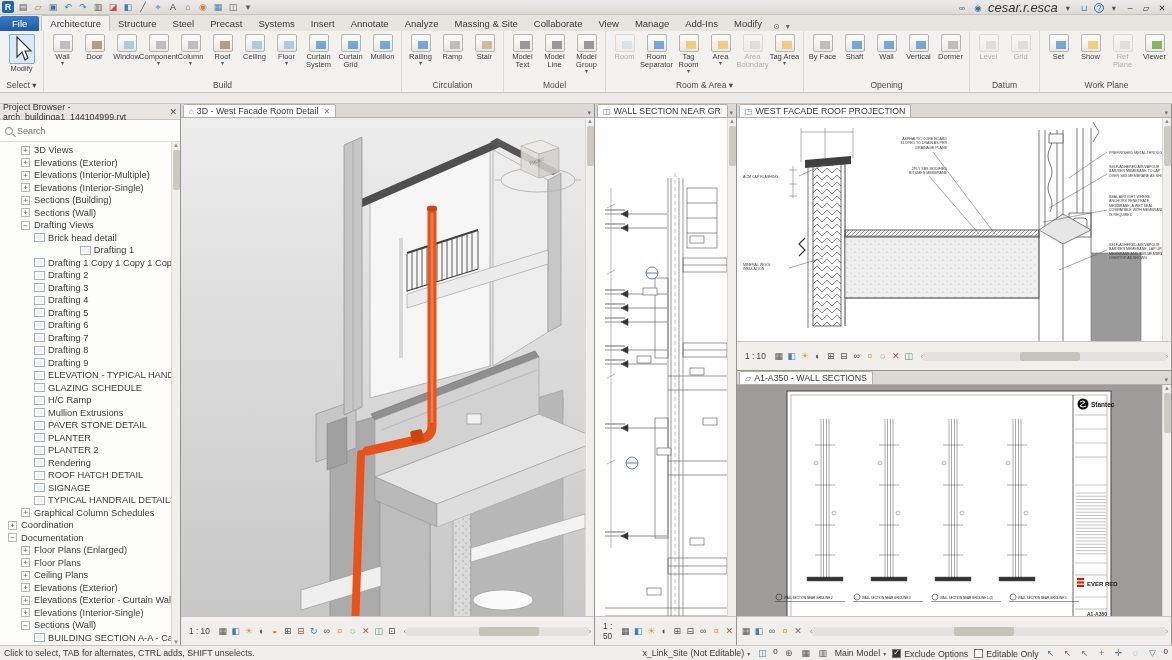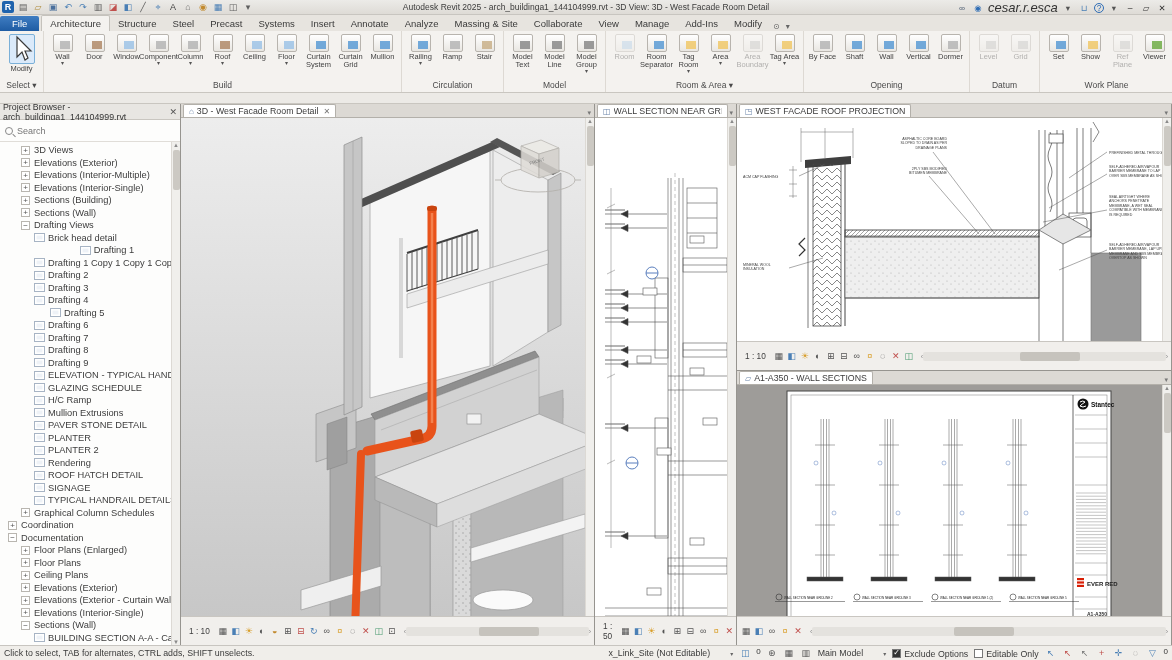--- a/index.html
+++ b/index.html
@@ -97,21 +97,21 @@
   #vmid { left:595px; top:0; width:142px; height:541px; }
   #vroof { left:737px; top:0; width:435px; height:267px; border-bottom:1px solid #96948f; }
   #vsheet { left:737px; top:267px; width:435px; height:274px; }
 
   svg text { font-family:"Liberation Sans","DejaVu Sans",sans-serif; }
 
   
   #statusbar { position:absolute; left:0; top:645px; width:1172px; height:15px; background:#f0eeea;
     border-top:1px solid #c8c5c0; display:flex; align-items:center; font-size:8.8px; color:#3a3a3a; gap:6px;
     padding:0 4px; }
-  .sb-dd { display:flex; align-items:center; gap:20px; }
+  .sb-dd { display:flex; align-items:center; gap:3px; }
   .sb-dd .car { font-size:6px; color:#666; }
   .cb { width:9px; height:9px; border:1px solid #777; background:#fff; display:inline-block; margin-right:3px;
     position:relative; top:1px; }
   .cb.checked { background:#333; }
   .cb.checked::after { content:"✓"; color:#fff; font-size:8px; position:absolute; left:0; top:-2px; }
   .badge { font-size:8px; color:#333; }
 </style>
 </head>
 <body>
 
@@ -130,21 +130,20 @@
         <span class="qi" style="color: rgb(74, 127, 181);">◧</span>
         <span class="qi" style="color: rgb(95, 95, 95);">╱</span>
         <span class="qi" style="color: rgb(74, 127, 181);">⌖</span>
         <span class="qi" style="color: rgb(63, 63, 63);">A</span>
         <span class="qi" style="color: rgb(95, 95, 95);">⌂</span>
         <span class="qi" style="color: rgb(194, 138, 46);">◉</span>
         <span class="qi" style="color: rgb(74, 127, 181);">▦</span>
         <span class="qi" style="color: rgb(95, 95, 95);">◫</span>
         <span class="qi" style="color: rgb(95, 95, 95);">▾</span>
       </div>
-    <div id="tb-title">Autodesk Revit 2025 - arch_buildinga1_144104999.rvt - 3D View: 3D - West Facade Room Detail</div>
     <div id="tb-right">
         <span class="qi" style="color: rgb(74, 90, 112);">∞</span>
         <span class="qi" style="color: rgb(47, 109, 181);">◉</span>
         <span class="tb-user">cesar.r.escalan...</span>
         <span class="qi" style="color: rgb(85, 85, 85);">▾</span>
         <span class="qi" style="color: rgb(74, 127, 181);">⊔</span>
         <span class="qi round" style="color: rgb(47, 109, 181);">?</span>
         <span class="qi" style="color: rgb(85, 85, 85);">▾</span>
         <span class="qi" style="color: rgb(51, 51, 51);">–</span>
         <span class="qi" style="color: rgb(51, 51, 51);">▱</span>
@@ -426,21 +425,21 @@
               <span>Drafting 2</span>
             </div>
             <div class="trow" style="padding-left: 34px;">
               <span class="tic"></span>
               <span>Drafting 3</span>
             </div>
             <div class="trow" style="padding-left: 34px;">
               <span class="tic"></span>
               <span>Drafting 4</span>
             </div>
-            <div class="trow" style="padding-left: 50px;">
+            <div class="trow" style="padding-left: 34px;">
               <span class="tic"></span>
               <span>Drafting 5</span>
             </div>
             <div class="trow" style="padding-left: 34px;">
               <span class="tic"></span>
               <span>Drafting 6</span>
             </div>
             <div class="trow" style="padding-left: 34px;">
               <span class="tic"></span>
               <span>Drafting 7</span>

